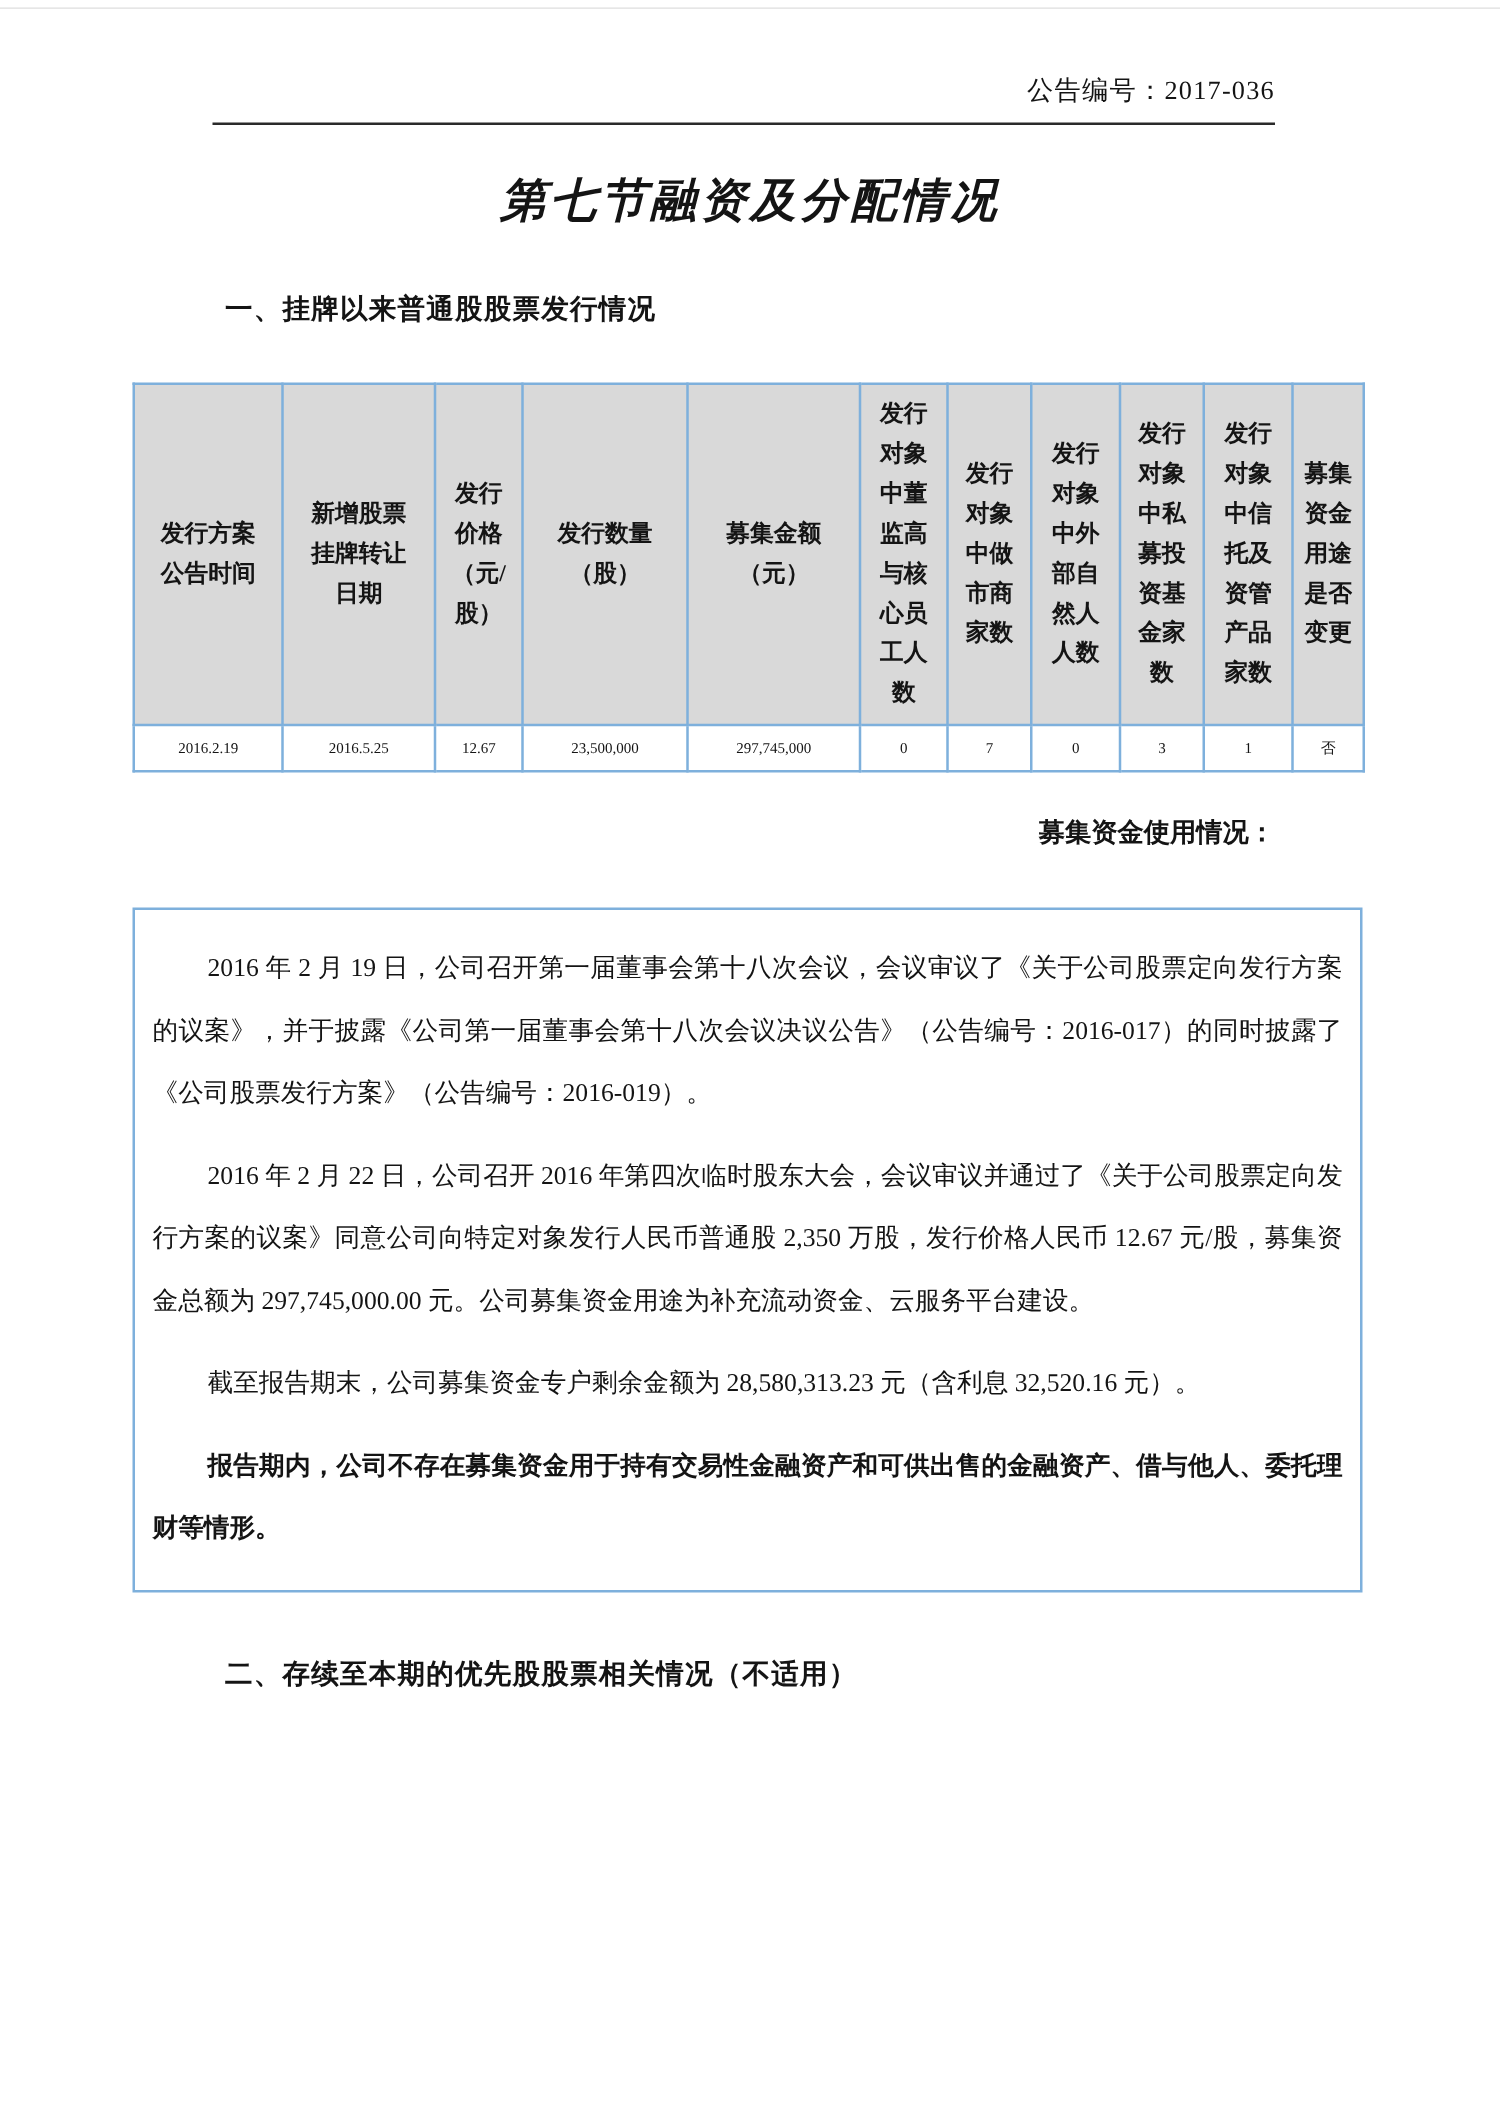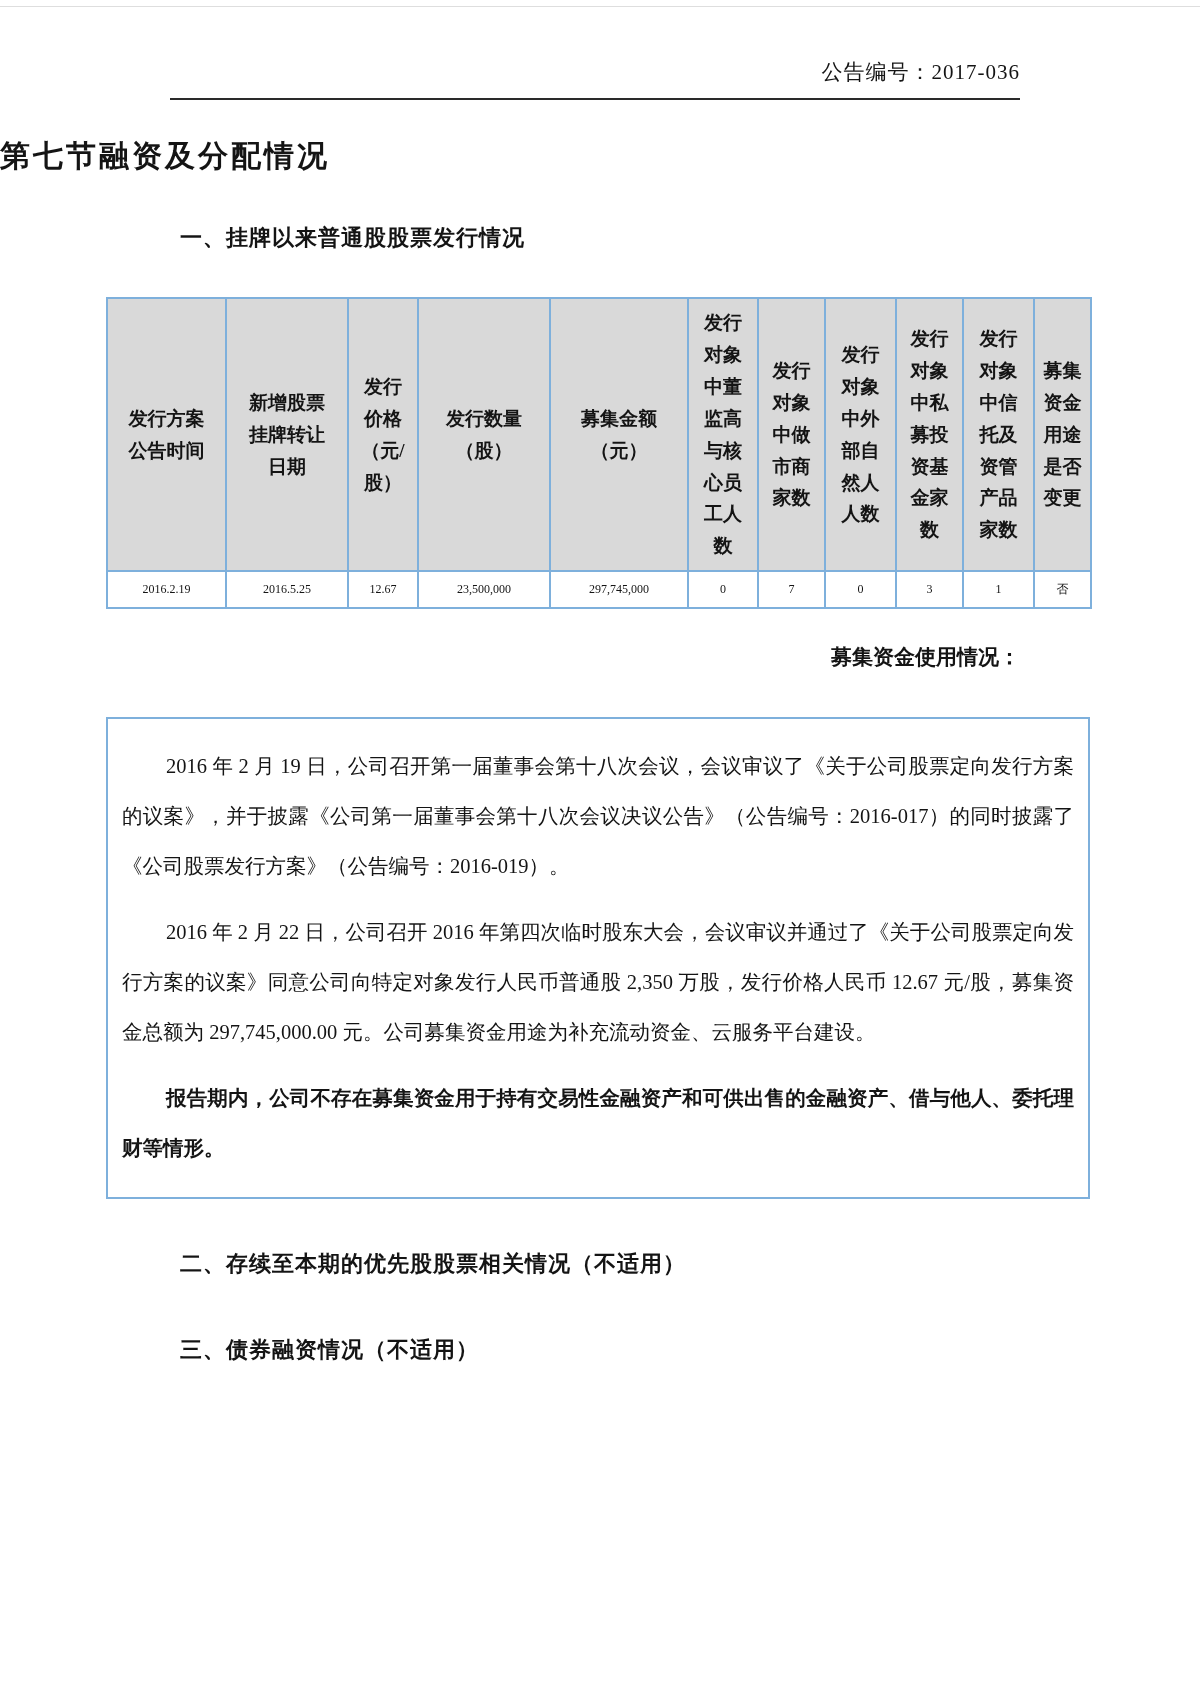--- a/index.html
+++ b/index.html
@@ -7,22 +7,22 @@
     width:1200px;height:1388px;margin:0 auto;background:#fff;
     font-family:"Liberation Serif",serif;color:#141414;
     position:relative;overflow:hidden;box-sizing:border-box;
   }
   .top-divider{position:absolute;top:6px;left:0;width:100%;border-top:1px solid #dedede;}
   .doc-header{
     margin:58px 180px 0 170px;text-align:right;font-size:21px;
     padding-bottom:12px;border-bottom:2px solid #2a2a2a;letter-spacing:1px;
   }
   .doc-title{
-    text-align:left;margin:36px 0 0 0;font-size:30px;font-weight:700;
-    letter-spacing:3px;font-family:"Liberation Serif",serif;
+    text-align:center;margin:36px 0 0 0;font-size:37px;font-weight:700;
+    letter-spacing:3px;font-family:"Liberation Serif",serif;font-style:italic;
   }
   .section-heading{
     margin:46px 180px 0 180px;font-family:"Liberation Sans",sans-serif;
     font-weight:700;font-size:22px;letter-spacing:1px;
   }
   table.issue-table{
     border-collapse:collapse;table-layout:fixed;
     margin:44px 0 0 106px;width:984px;
   }
   .issue-table th,.issue-table td{
@@ -151,19 +151,20 @@
         <td>否</td>
       </tr>
     </tbody>
   </table>
 
   <div class="funds-label">募集资金使用情况：</div>
 
   <div class="funds-box">
     <p>2016 年 2 月 19 日，公司召开第一届董事会第十八次会议，会议审议了《关于公司股票定向发行方案的议案》，并于披露《公司第一届董事会第十八次会议决议公告》（公告编号：2016-017）的同时披露了《公司股票发行方案》（公告编号：2016-019）。</p>
     <p>2016 年 2 月 22 日，公司召开 2016 年第四次临时股东大会，会议审议并通过了《关于公司股票定向发行方案的议案》同意公司向特定对象发行人民币普通股 2,350 万股，发行价格人民币 12.67 元/股，募集资金总额为 297,745,000.00 元。公司募集资金用途为补充流动资金、云服务平台建设。</p>
+    <p>截至报告期末，公司募集资金专户剩余金额为 28,580,313.23 元（含利息 32,520.16 元）。</p>
     <p>报告期内，公司不存在募集资金用于持有交易性金融资产和可供出售的金融资产、借与他人、委托理财等情形。</p>
   </div>
 
   <div class="section-heading section-two">二、存续至本期的优先股股票相关情况（不适用）</div>
 
   <div class="section-heading section-three">三、债券融资情况（不适用）</div>
 </div>
 
 </body></html>

